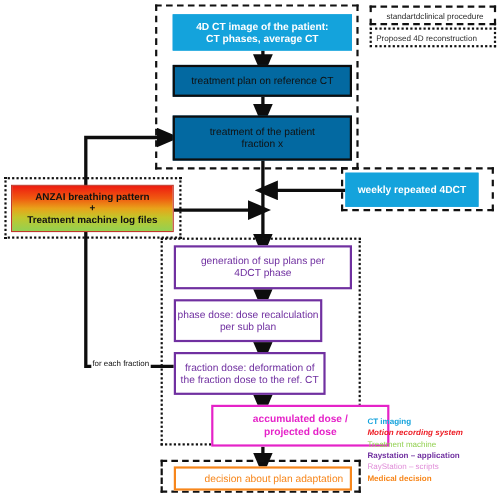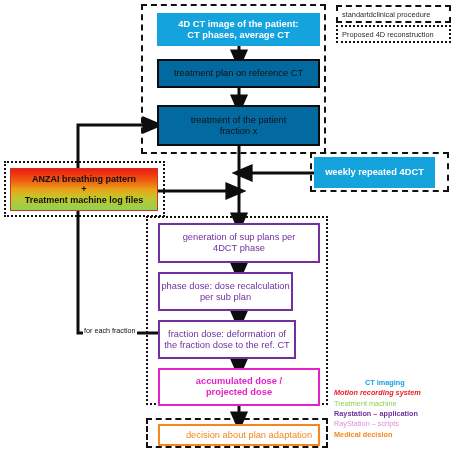--- a/index.html
+++ b/index.html
@@ -53,41 +53,42 @@
     border:2.2px solid #7030A0;
     color:#7030A0;
     font-size:9.3px;
   }
   .n-magenta{
     background:#ffffff;
     border:2.2px solid #E522C8;
     color:#E522C8;
     font-size:9.3px;
     font-weight:600;
+    margin-left:34px;
   }
   .n-orange{
     background:#ffffff;
     border:2.2px solid #F7861B;
     color:#F7861B;
     font-size:9.3px;
     padding-left:20px;
   }
 
   
   .legend-line{
     position:absolute;
     box-sizing:border-box;
     display:flex;
     align-items:center;
     padding-left:4px;
     font-size:7.4px;
     color:#2b2b2b;
     background:#ffffff;
   }
-  .ll-dashed{border:2px dashed #111;}
+  .ll-dashed{border:2px dashed #111;justify-content:center;}
   .ll-dotted{border:2px dotted #111;}
 
   
   #colorkey{
     position:absolute;
     left:334px;top:378px;
     width:120px;
     font-size:7.3px;
     line-height:1.42;
   }
@@ -177,19 +178,19 @@
 <div class="caption" style="left:83px;top:326px;">for each fraction</div>
 
 <div class="legend-line ll-dashed" style="left:336px;top:5px;width:115px;height:18px;">
   <span>standartdclinical procedure</span>
 </div>
 <div class="legend-line ll-dotted" style="left:336px;top:25px;width:115px;height:18px;">
   <span>Proposed 4D reconstruction</span>
 </div>
 
 <div id="colorkey">
-    <div style="color: rgb(20, 163, 220); font-weight: 700; margin-left: 31px;">CT imaging</div>
+    <div style="color: rgb(20, 163, 220); font-weight: 700;">CT imaging</div>
     <div style="color: rgb(237, 28, 36); font-weight: 700; font-style: italic;">Motion recording system</div>
     <div style="color: rgb(146, 208, 80);">Treatment machine</div>
     <div style="color: rgb(112, 48, 160); font-weight: 700;">Raystation – application</div>
     <div style="color: rgb(224, 140, 216);">RayStation – scripts</div>
     <div style="color: rgb(247, 134, 27); font-weight: 700;">Medical decision</div>
   </div>
 
 </body></html>

